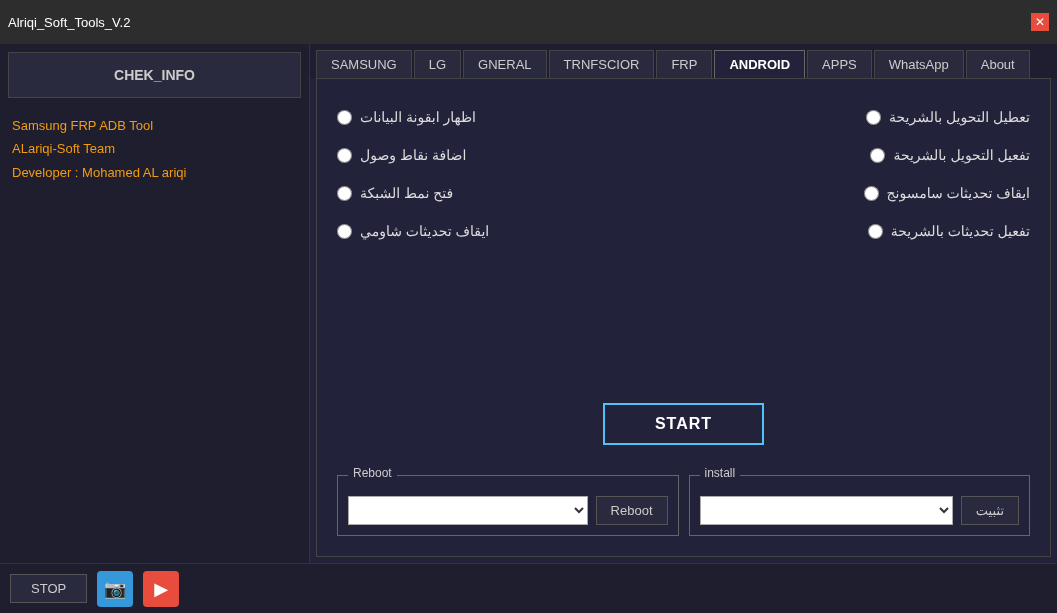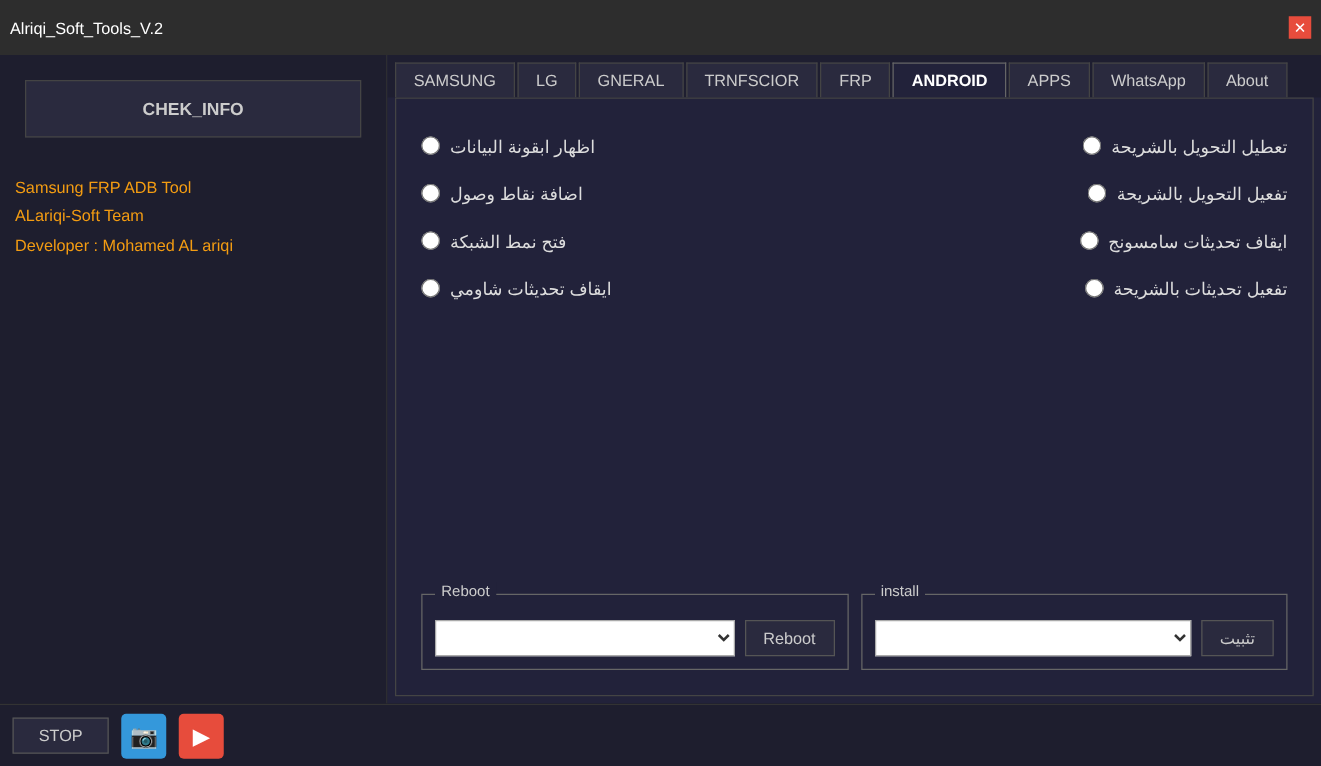--- a/index.html
+++ b/index.html
@@ -52,21 +52,21 @@
       flex-shrink: 0;
     }
     .chek-info-bar {
       background: #2a2a3e;
       border: 1px solid #444;
       text-align: center;
       padding: 14px;
       color: #ccc;
       font-size: 14px;
       font-weight: bold;
-      margin: 20px;
+      margin: 8px;
     }
     .info-text {
       padding: 8px 12px;
       font-size: 13px;
       line-height: 1.8;
     }
     .info-line-1 { color: #f39c12; }
     .info-line-2 { color: #f39c12; }
     .info-line-3 { color: #f39c12; }
     
@@ -169,21 +169,21 @@
       flex-direction: column;
       gap: 22px;
       justify-content: flex-start;
       padding-top: 10px;
     }
     .radio-col.right {
       align-items: flex-end;
     }
     .radio-item {
       display: flex;
-      align-items: flex-start;
+      align-items: flex-end;
       gap: 8px;
       color: #ddd;
       font-size: 14px;
       cursor: pointer;
       direction: rtl;
     }
     .radio-item.ltr {
       direction: ltr;
     }
     .radio-item input[type="radio"] {
@@ -321,20 +321,23 @@
             <span>ايقاف تحديثات سامسونج</span>
             <input type="radio" name="right-opt" style="">
           </label>
           <label class="radio-item">
             <span>تفعيل تحديثات بالشريحة</span>
             <input type="radio" name="right-opt" style="">
           </label>
         </div>
       </div>
 
+      <div class="start-section">
+        <button class="start-btn">START</button>
+      </div>
 
       <div class="bottom-sections">
 
         <div class="section-box">
           <span class="section-label">Reboot</span>
           <div class="section-inner">
             <select class="dropdown">
               <option></option>
             </select>
             <button class="action-btn">Reboot</button>

